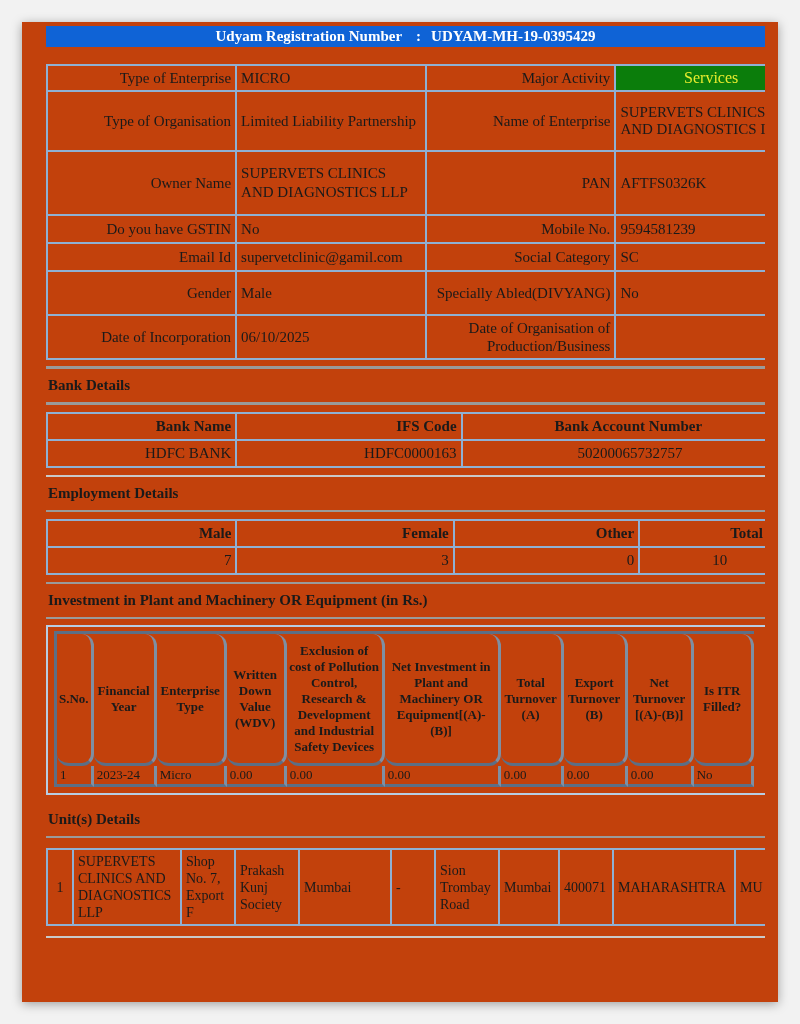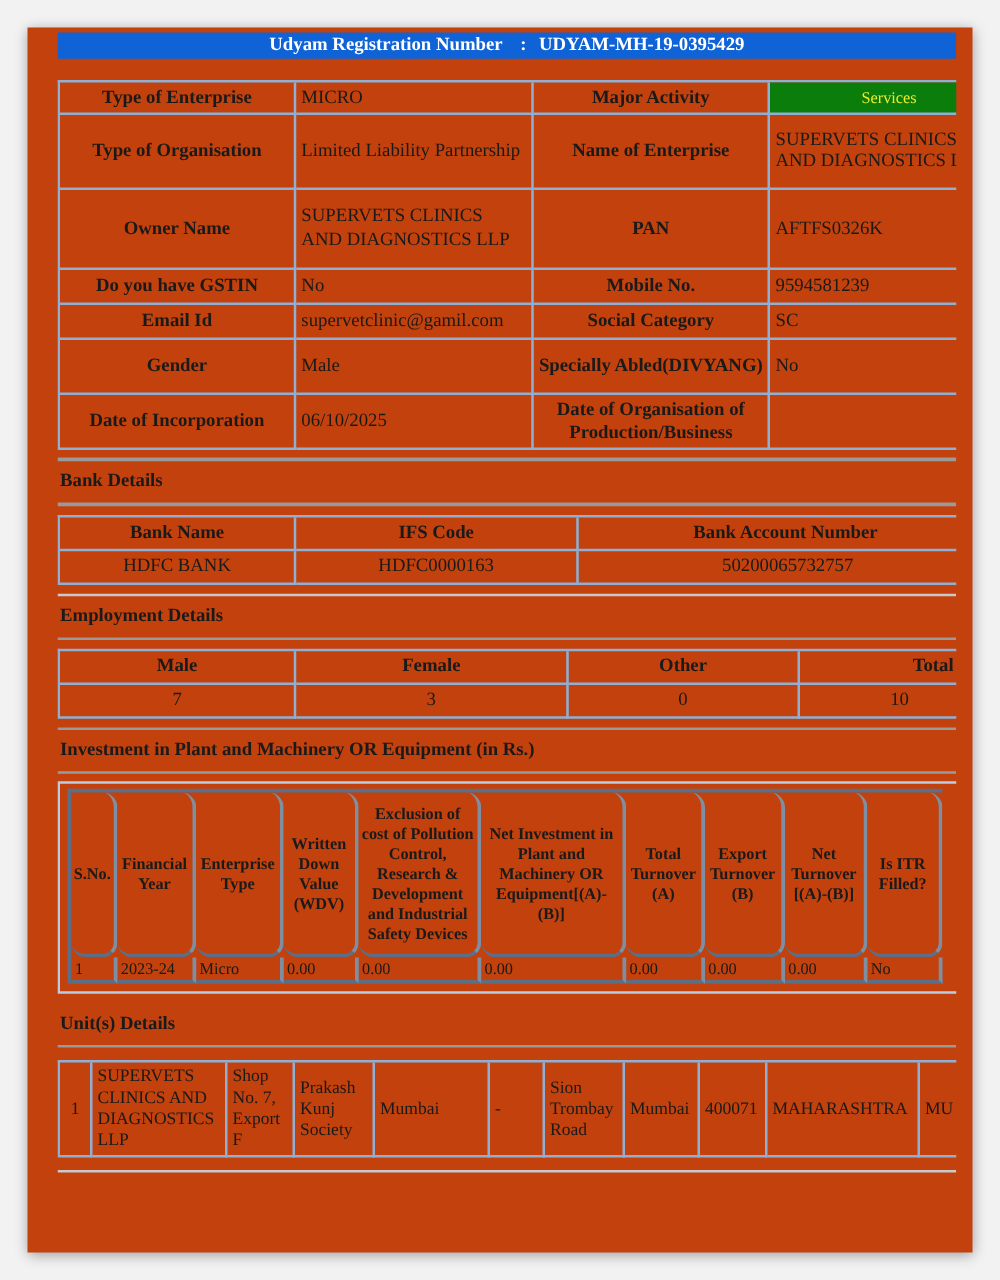--- a/index.html
+++ b/index.html
@@ -32,40 +32,40 @@
   table { border-collapse:separate; border-spacing:0; }
   .t-main {
     margin-top:17px; width:760px;
     border-top:2px solid #8fb0d4; border-left:2px solid #8fb0d4;
     font-size:15px;
   }
   .t-main td {
     border-right:2px solid #8fb0d4; border-bottom:2px solid #8fb0d4;
     padding:2px 4px; vertical-align:middle;
   }
-  .t-main td.lbl { font-weight:bold; text-align:center; }
+  .t-main td.lbl { font-weight:normal; text-align:right; }
   .t-main td.val { text-align:left; }
   .t-main td.green {
     background:#0b7d0b; color:#e8ec2e; text-align:center; font-weight:normal;
     border-right:none;
   }
 
   .sep-line { height:3px; background:#9a9a9a; width:719px; }
   .sep-thin { height:2px; background:#c9c9c9; width:719px; }
   .section-title {
     font-weight:bold; font-size:15px; padding:8px 0 8px 2px;
   }
 
   .t-grid {
     width:760px; font-size:15px;
     border-top:2px solid #8fb0d4; border-left:2px solid #8fb0d4;
   }
   .t-grid th, .t-grid td {
     border-right:2px solid #8fb0d4; border-bottom:2px solid #8fb0d4;
-    padding:4px 4px; text-align:center;
+    padding:4px 4px; text-align:right;
   }
   .t-grid th { font-weight:bold; }
 
   .inv-wrap {
     border:2px solid #b8cde3; padding:4px 6px 6px 6px; width:760px; box-sizing:border-box;
   }
   .t-inv {
     font-size:13px; border-top:3px solid #5c6f86; border-left:3px solid #5c6f86;
   }
   .t-inv th, .t-inv td {
@@ -104,21 +104,21 @@
             <col style="width:190px">
             <col style="width:190px">
             <col style="width:190px">
             <col style="width:190px">
           </colgroup>
      <tbody>
             <tr style="height:26px">
        <td class="lbl">Type of Enterprise</td>
        <td class="val">MICRO</td>
        <td class="lbl">Major Activity</td>
-       <td class="green"><span style="display:inline-block;width:140px;text-align:center;font-size:13px">Services</span></td>
+       <td class="green"><span style="display:inline-block;width:140px;text-align:center;font-size:16px">Services</span></td>
      </tr>
      <tr style="height:60px">
        <td class="lbl">Type of Organisation</td>
        <td class="val" style="line-height:18px">Limited Liability Partnership</td>
        <td class="lbl">Name of Enterprise</td>
        <td class="val" style="line-height:17px">SUPERVETS CLINICS AND DIAGNOSTICS LLP</td>
      </tr>
      <tr style="height:64px">
        <td class="lbl">Owner Name</td>
        <td class="val" style="line-height:19px">SUPERVETS CLINICS AND DIAGNOSTICS LLP</td>

